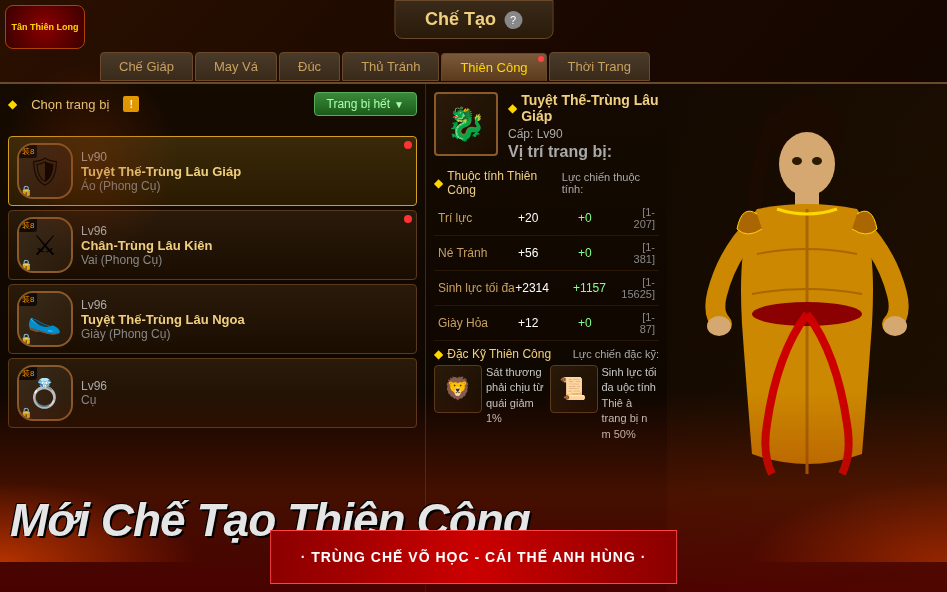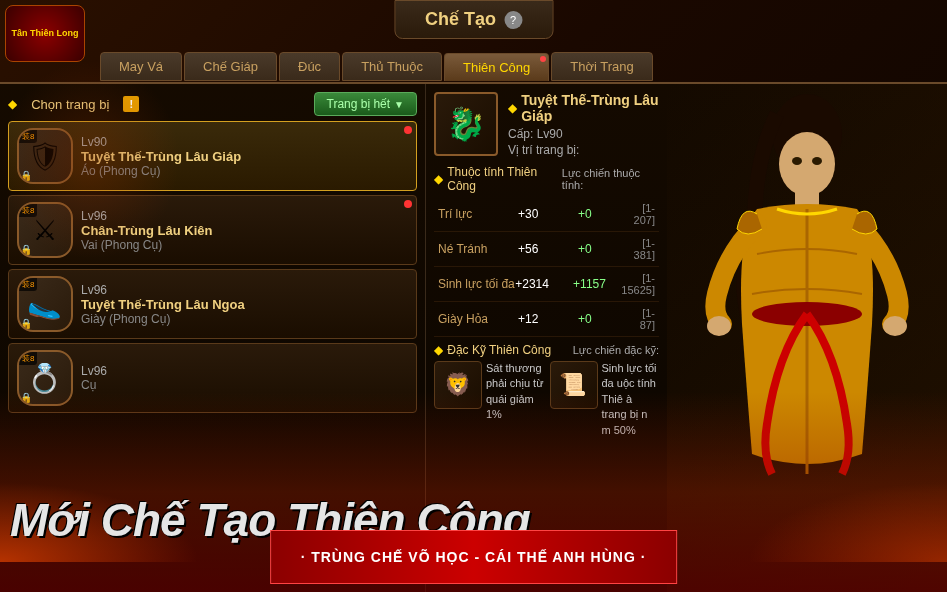--- a/index.html
+++ b/index.html
@@ -51,21 +51,21 @@
       font-size: 11px;
       cursor: pointer;
     }
 
     
     .logo {
       position: absolute;
       top: 5px;
       left: 5px;
       width: 80px;
-      height: 57px;
+      height: 44px;
       z-index: 20;
     }
     .logo-inner {
       width: 100%;
       height: 100%;
       background: radial-gradient(circle, #8b0000, #3a0000);
       border-radius: 8px;
       display: flex;
       align-items: center;
       justify-content: center;
@@ -136,21 +136,21 @@
       left: 0;
       width: 425px;
       height: 100%;
       padding: 8px;
     }
 
     .section-header {
       display: flex;
       align-items: center;
       gap: 14px;
-      margin-bottom: 5px;
+      margin-bottom: 20px;
     }
     .diamond-icon {
       color: #ffd700;
       font-size: 12px;
     }
     .section-title {
       color: #f0d080;
       font-size: 13px;
     }
     .warning-icon {
@@ -310,21 +310,22 @@
       font-size: 14px;
       font-weight: bold;
     }
     .detail-level {
       color: #aaaaaa;
       font-size: 12px;
       margin-bottom: 2px;
     }
     .detail-position {
       color: #aaaaaa;
-      font-size: 12px;
+      font-size: 16px;
+      font-weight: bold;
     }
 
     
     .stats-section {
       margin-top: 6px;
     }
     .stats-header {
       display: flex;
       justify-content: space-between;
       align-items: center;
@@ -529,30 +530,30 @@
   </div>
 </div>
 
 <div class="title-bar">
   <span class="title-text">Chế Tạo</span>
   <div class="help-icon">?</div>
 </div>
 
 <div class="nav-tabs">
   <div class="nav-tab">
+    <span>Chế Giáp</span>
+  </div>
+  <div class="nav-tab">
     <span>May Vá</span>
-  </div>
-  <div class="nav-tab">
-    <span>Chế Giáp</span>
   </div>
   <div class="nav-tab">
     <span>Đúc</span>
   </div>
   <div class="nav-tab">
-    <span>Thủ Thuộc</span>
+    <span>Thủ Tránh</span>
   </div>
   <div class="nav-tab active">
     <span>Thiên Công</span>
   </div>
   <div class="nav-tab">
     <span>Thời Trang</span>
   </div>
 </div>
 
 <div class="content-area">
@@ -643,21 +644,21 @@
       <div class="stats-header">
         <div class="stats-header-left">
           <span class="diamond-icon">◆</span>
           <span class="stats-header-title">Thuộc tính Thiên Công</span>
         </div>
         <span class="stats-header-right">Lực chiến thuộc tính:</span>
       </div>
 
       <div class="stat-row">
         <span class="stat-name">Trí lực</span>
-        <span class="stat-value">+30</span>
+        <span class="stat-value">+20</span>
         <span class="stat-bonus">+0</span>
         <span class="stat-range">[1-207]</span>
       </div>
       <div class="stat-row">
         <span class="stat-name">Né Tránh</span>
         <span class="stat-value">+56</span>
         <span class="stat-bonus">+0</span>
         <span class="stat-range">[1-381]</span>
       </div>
       <div class="stat-row">

